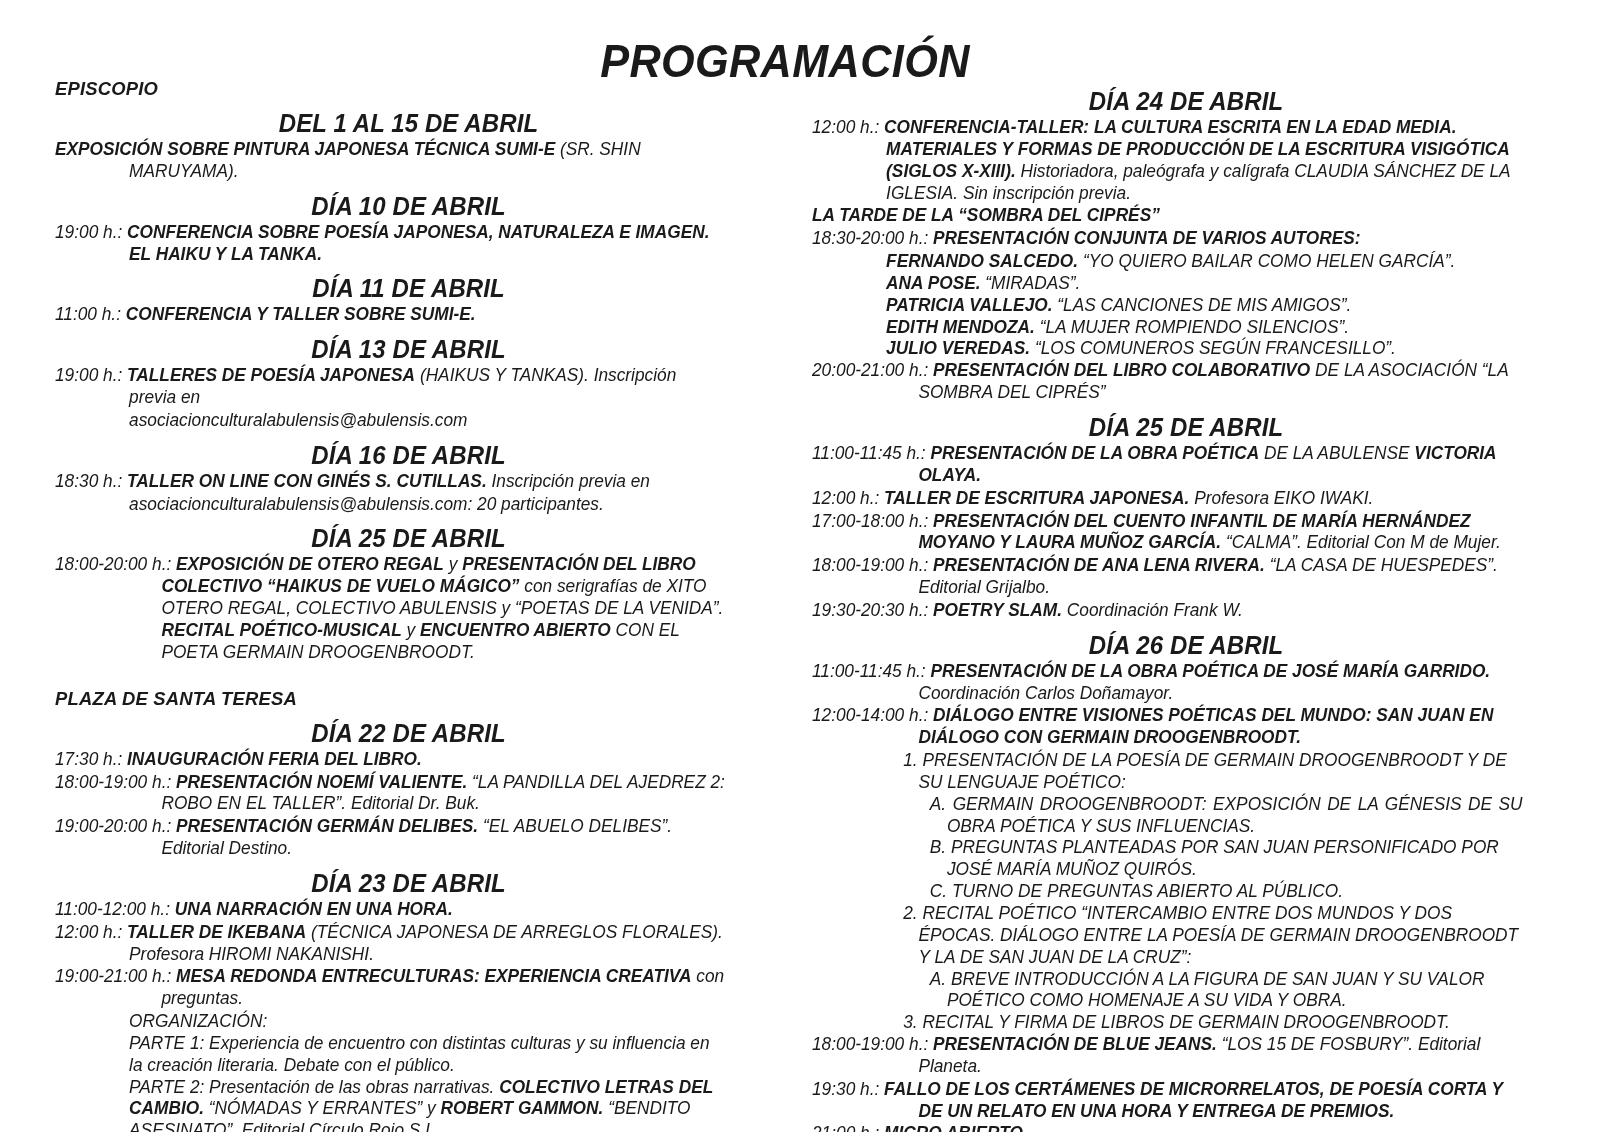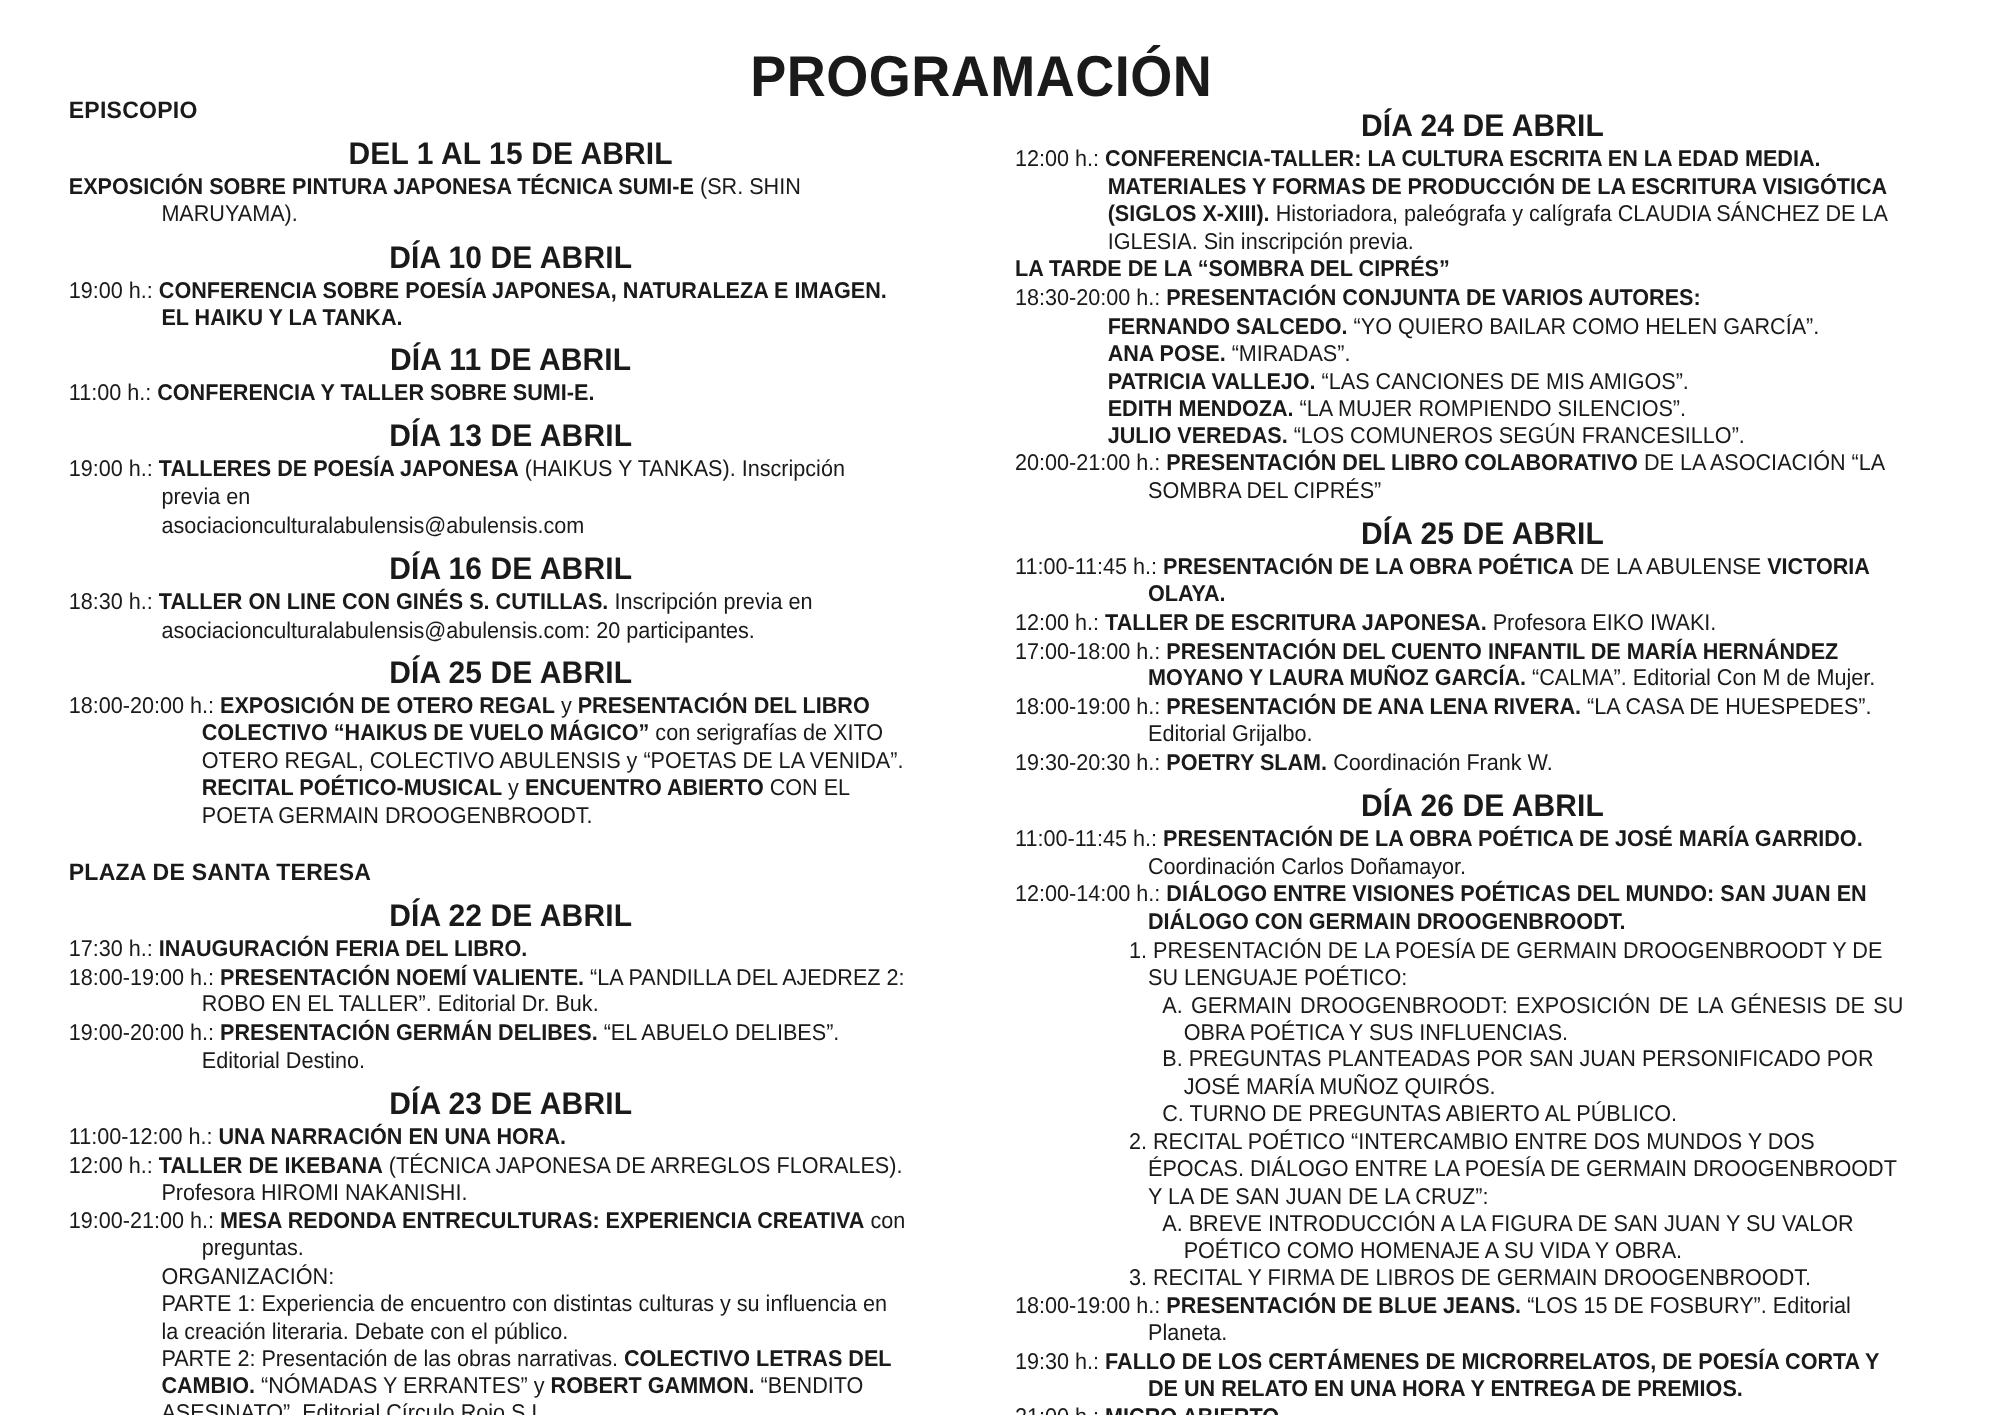--- a/index.html
+++ b/index.html
@@ -12,20 +12,21 @@
     height: 1132px;
     font-family: "Liberation Sans", sans-serif;
     color: #1a1a1a;
     overflow: hidden;
   }
   #page {
     position: relative;
     width: 1600px;
     height: 831px;
     box-sizing: border-box;
+    font-style: italic;
   }
 
   
   .doc-title {
     position: absolute;
     left: 0;
     top: 38px;
     width: 1570px;
     text-align: center;
     font-size: 46px;

